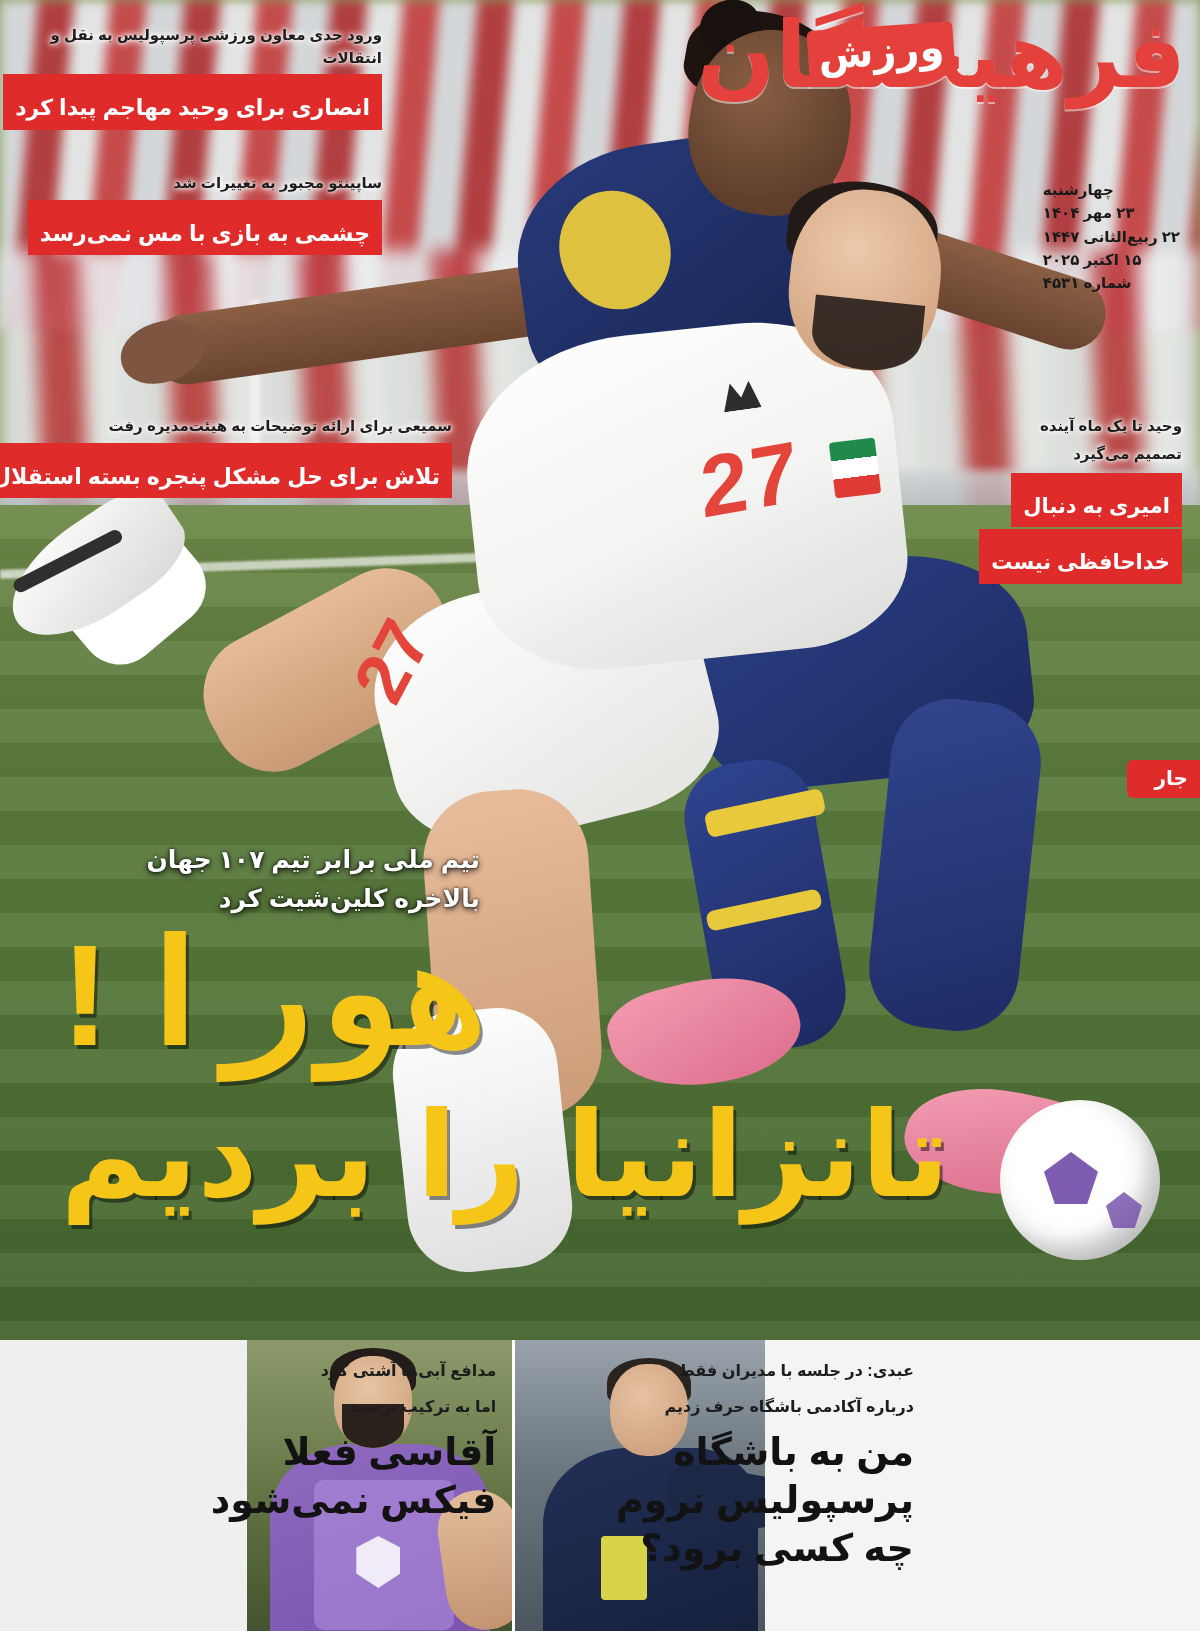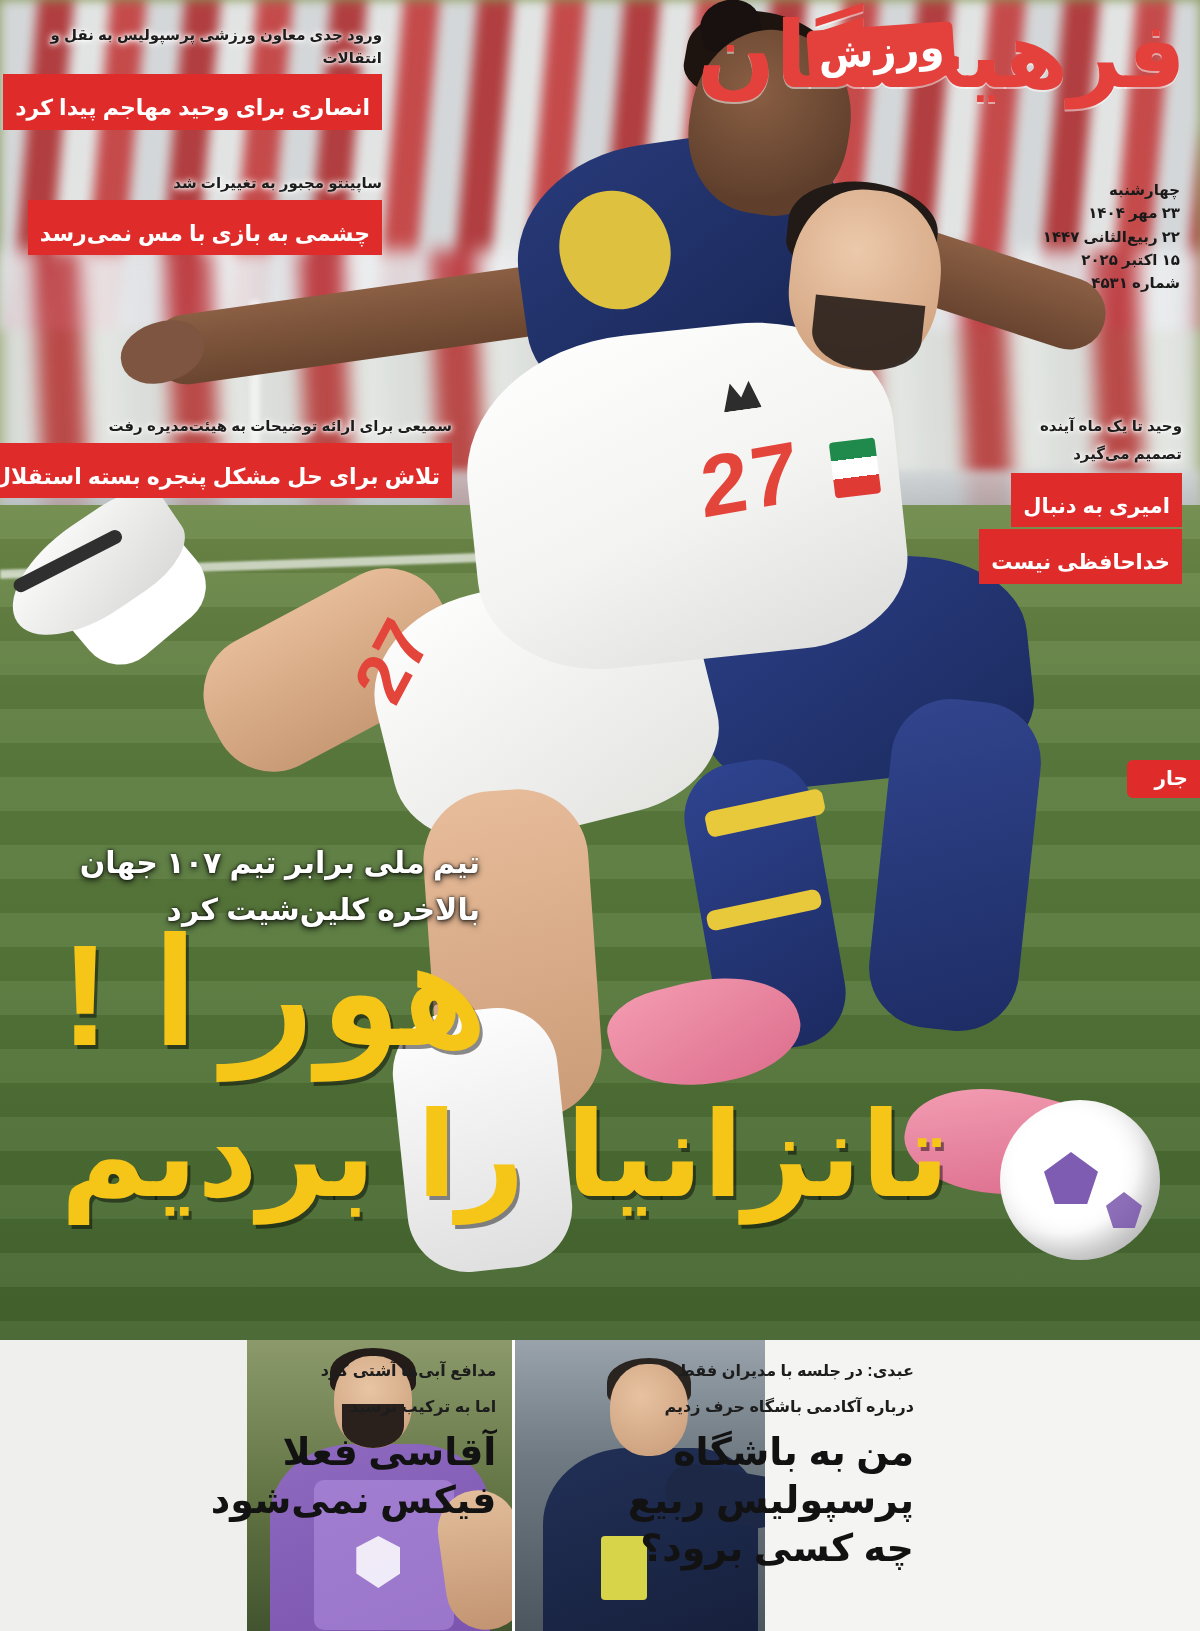--- a/index.html
+++ b/index.html
@@ -260,21 +260,21 @@
     font-family: "DejaVu Sans", "Liberation Sans", sans-serif;
   }
   .masthead .sub {
     position: absolute; right: 232px; top: 16px;
     font-size: 40px; font-weight: 700; color: #ffffff;
     background: #e4413c; padding: 2px 10px 6px; border-radius: 6px;
     transform: rotate(-4deg);
   }
   .dateblock {
     position: absolute; right: 20px; top: 178px;
-    text-align: right; direction: rtl;
+    text-align: left; direction: rtl;
     font-size: 15px; line-height: 1.55; color: #1a1a1a; font-weight: 700;
   }
 
   
   .kicker {
     direction: rtl; text-align: right;
     font-size: 15px; font-weight: 700; color: #1d1d1d;
     text-shadow: 0 0 6px #fff, 0 0 10px #fff, 0 0 3px #fff;
     line-height: 1.5;
     margin-bottom: 5px;
@@ -300,21 +300,21 @@
     position: absolute; right: 0px; top: 760px;
     background: #e02b2b; color: #fff; font-weight: 700; font-size: 20px;
     padding: 6px 12px 8px 28px; direction: rtl;
     border-radius: 6px 0 0 6px;
   }
 
   
   .lead-kicker {
     position: absolute; right: 720px; top: 840px; width: 420px;
     direction: rtl; text-align: right;
-    font-size: 30px; font-weight: 700; color: #ffffff;
+    font-size: 25px; font-weight: 700; color: #ffffff;
     line-height: 1.55;
     text-shadow: 0 2px 6px rgba(0,0,0,.85), 0 0 3px rgba(0,0,0,.9);
   }
   .hoora {
     position: absolute; left: 40px; top: 930px;
     font-size: 150px; font-weight: 700; color: #f5c518;
     direction: rtl; line-height: 1;
     text-shadow: 3px 4px 0 rgba(0,0,0,.45);
     font-family: Liberation Mono, monospace;
   }
@@ -483,21 +483,21 @@
         <div class="coach-arm"></div>
         <div class="coach-hand"></div>
         <div class="coach-hair"></div>
         <div class="coach-head"></div>
         <div class="coach-lanyard"></div>
       </div>
       <div class="b-text">
         <div class="b-kicker">عبدی: در جلسه با مدیران فقط</div>
         <div class="b-kicker">درباره آکادمی باشگاه حرف زدیم</div>
         <div class="b-head">من به باشگاه</div>
-        <div class="b-head">پرسپولیس ربیع</div>
+        <div class="b-head">پرسپولیس نروم</div>
         <div class="b-head">چه کسی برود؟</div>
       </div>
     </div>
 
     <div class="b-card b-left">
       <div class="b-photo-right">
         <div class="def-body"></div>
         <div class="def-bib"></div>
         <div class="def-arm"></div>
         <div class="def-hair"></div>

